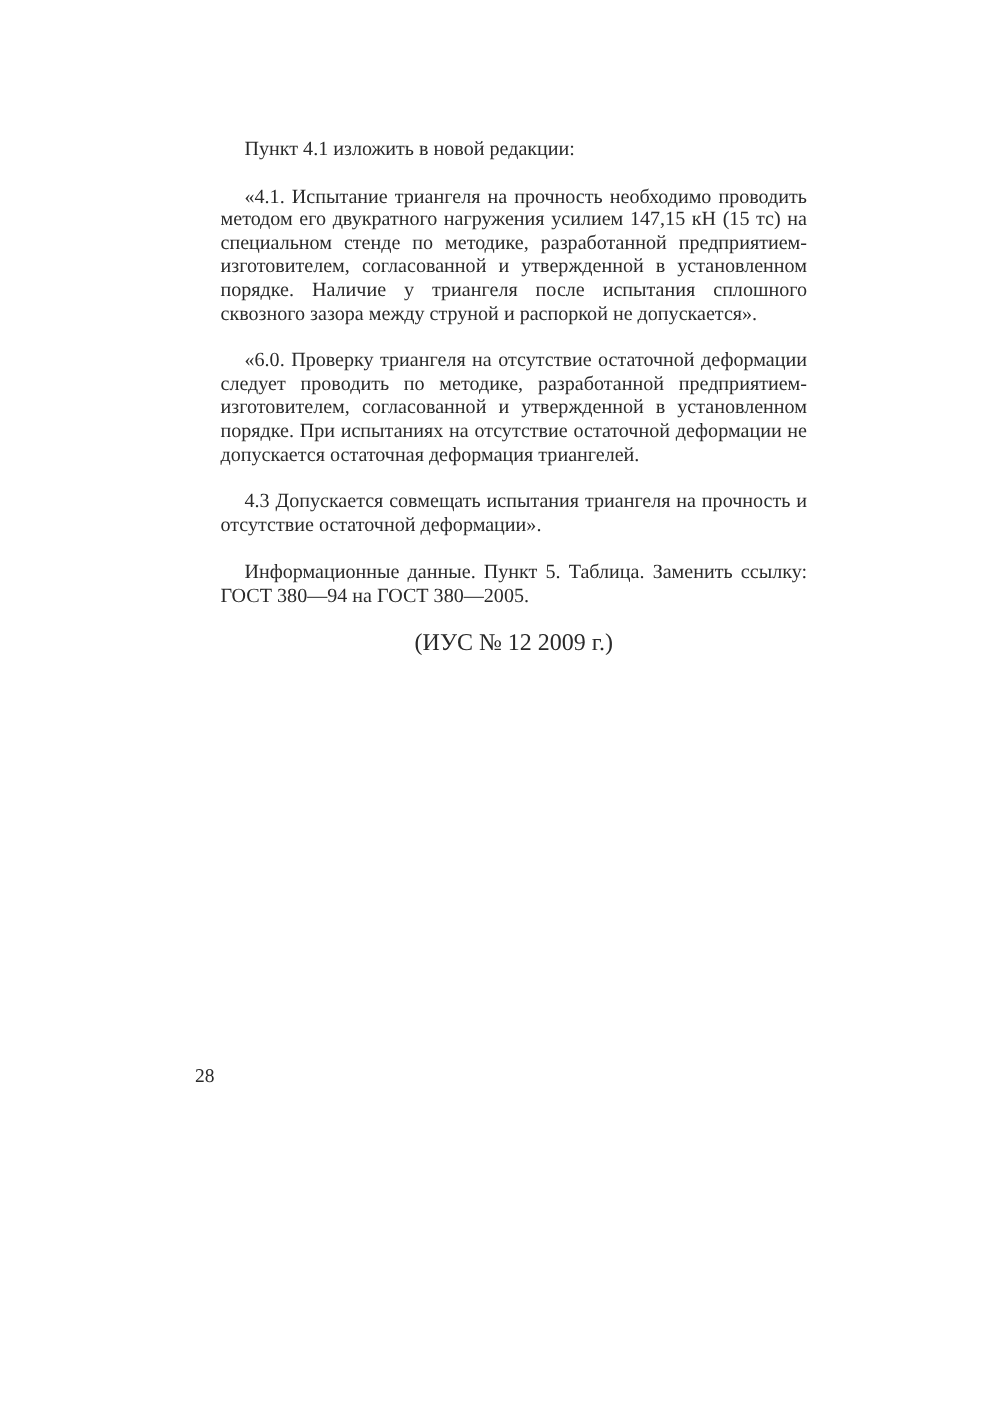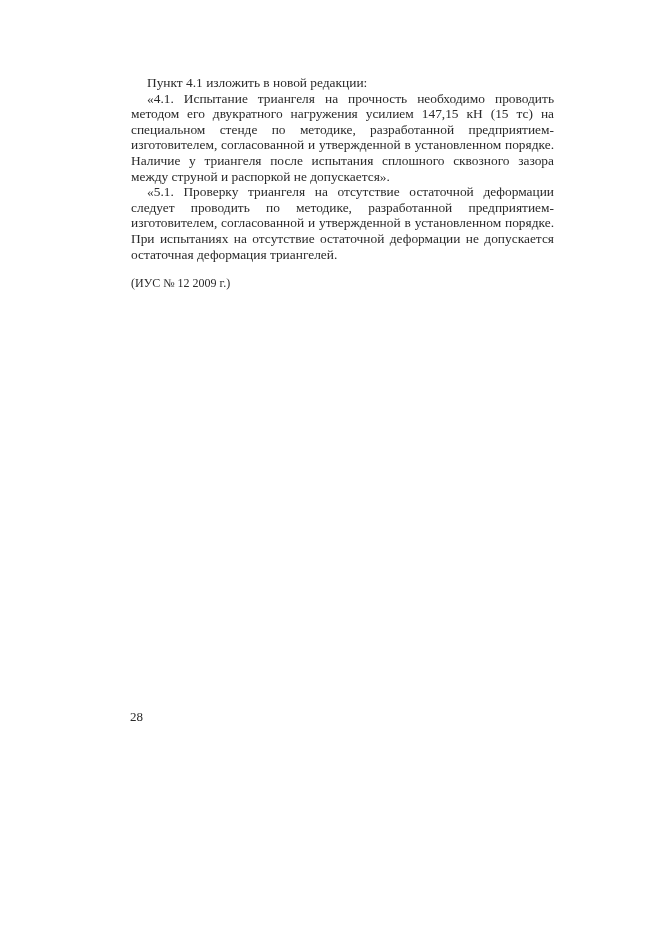--- a/index.html
+++ b/index.html
@@ -2,30 +2,32 @@
 <html><head>
 <meta charset="utf-8">
 <style>
   html, body { margin: 0; padding: 0; background: #ffffff; }
   body { width: 661px; height: 936px; position: relative; overflow: hidden; }
   .page {
     position: absolute; left: 131px; top: 75px; width: 423px;
     font-family: "Liberation Serif", serif; font-size: 13.4px; line-height: 15.6px;
     color: #2a2a2a; text-align: justify;
   }
-  .p { margin: 0; text-indent: 16px; text-align: justify; }
-  .center { text-align: left; text-indent: 0; margin-top: 14px; font-size: 12px; }
+  .p { margin: 16px; text-indent: 16px; text-align: justify; }
+  .center { text-align: center; text-indent: 0; margin-top: 14px; font-size: 16px; }
   .pagenum {
     position: absolute; left: 130px; top: 709px;
     font-family: Liberation Serif, serif; font-size: 13px; color: #2a2a2a;
   }
 </style>
 </head>
 <body>
 
 <div class="page">
   <p class="p">Пункт 4.1 изложить в новой редакции:</p>
   <p class="p">«4.1. Испытание триангеля на прочность необходимо проводить методом его двукратного нагружения усилием 147,15 кН (15 тс) на специальном стенде по методике, разработанной предприятием-изготовителем, согласованной и утвержденной в установленном порядке. Наличие у триангеля после испытания сплошного сквозного зазора между струной и распоркой не допускается».</p>
-  <p class="p">«5.1. Проверку триангеля на отсутствие остаточной деформации следует проводить по методике, разработанной предприятием-изготовителем, согласованной и утвержденной в установленном порядке. При испытаниях на отсутствие остаточной деформации не допускается остаточная деформация триангелей.</p>
+  <p class="p">«6.0. Проверку триангеля на отсутствие остаточной деформации следует проводить по методике, разработанной предприятием-изготовителем, согласованной и утвержденной в установленном порядке. При испытаниях на отсутствие остаточной деформации не допускается остаточная деформация триангелей.</p>
+  <p class="p">4.3 Допускается совмещать испытания триангеля на прочность и отсутствие остаточной деформации».</p>
+  <p class="p">Информационные данные. Пункт 5. Таблица. Заменить ссылку: ГОСТ 380—94 на ГОСТ 380—2005.</p>
   <p class="p center">(ИУС № 12 2009 г.)</p>
 </div>
 
 <div class="pagenum">28</div>
 
 </body></html>

